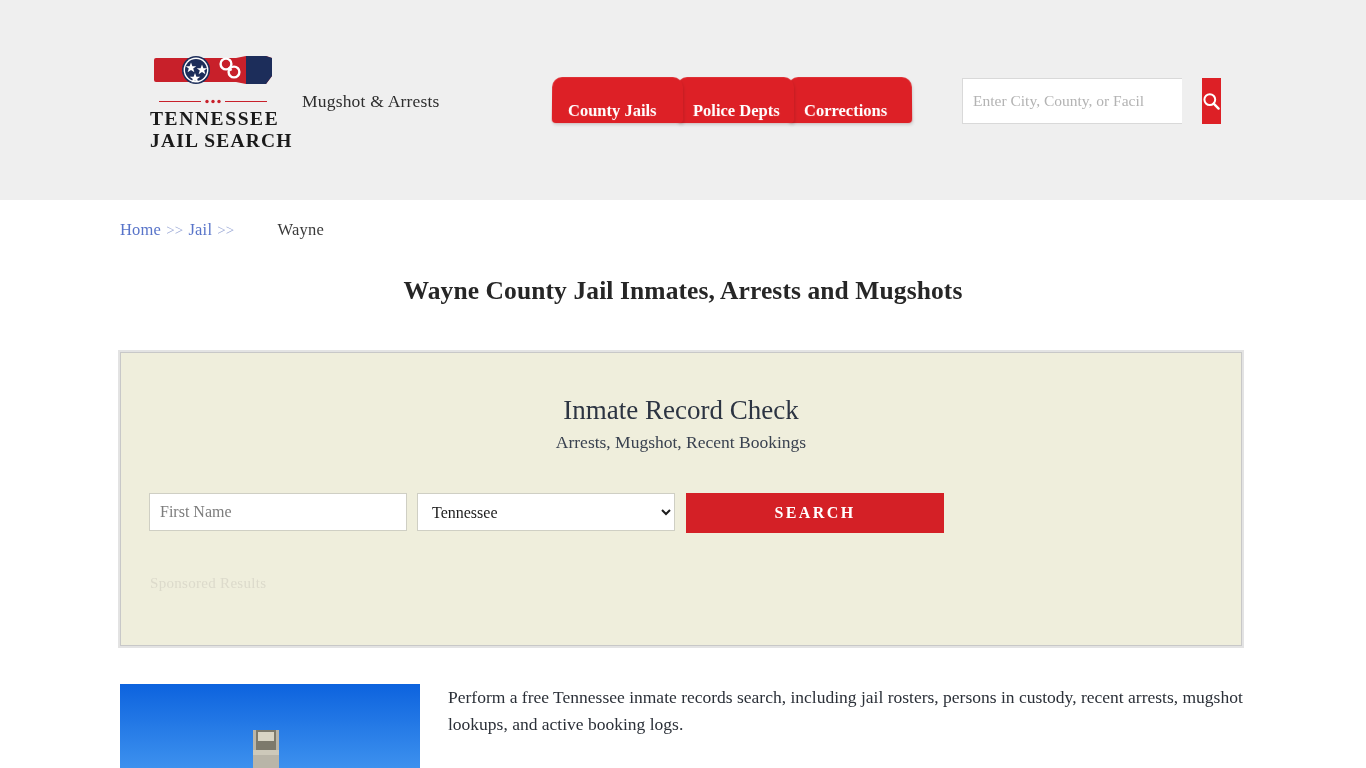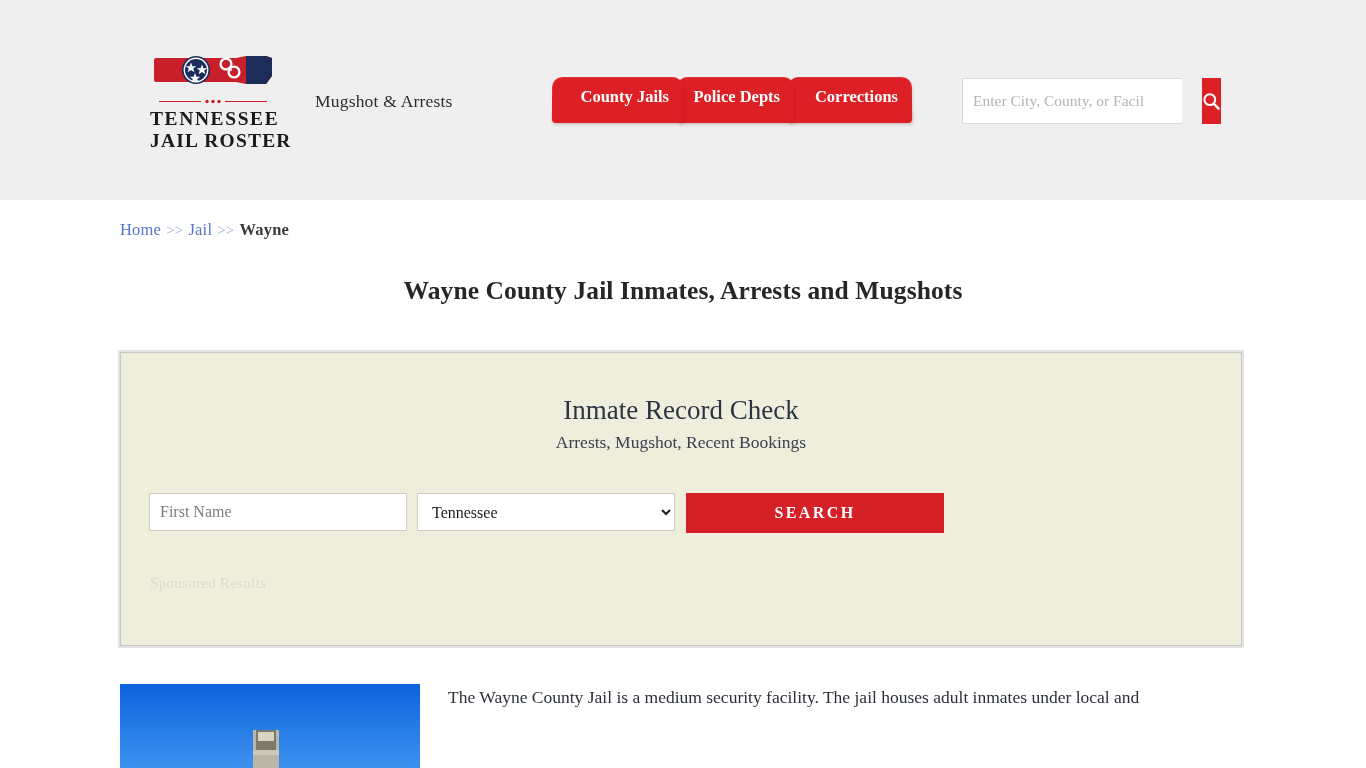--- a/index.html
+++ b/index.html
@@ -45,21 +45,21 @@
     font-size: 19.5px;
     letter-spacing: 1.6px;
     color: #1a1a1a;
     line-height: 1.12;
     white-space: nowrap;
   }
   .logo-text-2 { letter-spacing: 1.2px; }
 
   .tagline {
     position: absolute;
-    left: 195px;
+    left: 182px;
     top: 91px;
     font-size: 17.5px;
     color: #2e2e2e;
     letter-spacing: 0.2px;
     white-space: nowrap;
   }
 
   
   .nav {
     position: absolute;
@@ -71,27 +71,27 @@
   }
   .nav-tab {
     position: relative;
     height: 46px;
     background: #dd2026;
     color: #ffffff;
     font-size: 16.5px;
     font-weight: bold;
     font-family: "Liberation Serif", "DejaVu Serif", serif;
     line-height: 40px;
-    padding: 0 14px 0 16px;
+    padding: 14px 14px 0 16px;
     border-radius: 10px 10px 4px 4px;
     margin-right: -6px;
     box-shadow: 1px 2px 3px rgba(0,0,0,0.13);
     cursor: pointer;
     white-space: nowrap;
-    text-align: right;
+    text-align: left;
     transform: perspective(120px) rotateX(1deg);
   }
   .nav-tab span { display: inline-block; }
   .nav-tab.t1 { width: 131px; z-index: 3; }
   .nav-tab.t2 { width: 117px; z-index: 2; }
   .nav-tab.t3 { width: 124px; z-index: 1; }
 
   
   .hsearch {
     position: absolute;
@@ -131,21 +131,21 @@
     position: relative;
   }
   .breadcrumb {
     padding-top: 20px;
     font-size: 16.5px;
     color: #6d6d6d;
     letter-spacing: 0.2px;
   }
   .breadcrumb a { color: #5874c9; text-decoration: none; cursor: pointer; }
   .breadcrumb .sep { color: #9aa8d6; margin: 0 5px; font-size: 15px; }
-  .breadcrumb .current { color: #3a3a3a; font-weight: bold; }
+  .breadcrumb .current { color: #3a3a3a; font-weight: normal; margin-left: 38px; }
 
   .page-title {
     text-align: center;
     font-size: 25.5px;
     font-weight: bold;
     color: #262626;
     margin: 36px 0 8px 0;
     letter-spacing: 0.1px;
   }
 
@@ -272,21 +272,21 @@
         <path d="M78.5 21.5 L81.5 24.5" stroke="#ffffff" stroke-width="2.2"></path>
       </svg>
       <svg class="logo-divider" viewBox="0 0 112 9">
         <line x1="2" y1="4.5" x2="44" y2="4.5" stroke="#c8202a" stroke-width="1.2"></line>
         <line x1="68" y1="4.5" x2="110" y2="4.5" stroke="#c8202a" stroke-width="1.2"></line>
         <circle cx="50" cy="4.5" r="1.7" fill="#c8202a"></circle>
         <circle cx="56" cy="4.5" r="1.7" fill="#c8202a"></circle>
         <circle cx="62" cy="4.5" r="1.7" fill="#c8202a"></circle>
       </svg>
       <div class="logo-text">TENNESSEE</div>
-      <div class="logo-text logo-text-2">JAIL ROSTER</div>
+      <div class="logo-text logo-text-2">JAIL SEARCH</div>
     </div>
 
     <div class="tagline">Mugshot &amp; Arrests</div>
 
     <nav class="nav">
       <div class="nav-tab t1">
         <span>County Jails</span>
       </div>
       <div class="nav-tab t2">
         <span>Police Depts</span>
@@ -349,17 +349,18 @@
         <rect x="133" y="66" width="26" height="5" fill="#cdc9ba"></rect>
         <polygon points="92,116 133,98 133,160 92,160" fill="#cfc9b6"></polygon>
         <polygon points="159,98 200,116 200,160 159,160" fill="#c3bda9"></polygon>
         <rect x="92" y="116" width="41" height="44" fill="#d6d1be"></rect>
         <rect x="159" y="116" width="41" height="44" fill="#cac4b0"></rect>
         <rect x="60" y="140" width="32" height="20" fill="#c7c2ae"></rect>
         <rect x="200" y="140" width="34" height="20" fill="#bdb7a3"></rect>
       </svg>
     </div>
     <div class="copy">
+      <p>Perform a free Tennessee inmate records search, including jail rosters, persons in custody, recent arrests, mugshot lookups, and active booking logs.</p>
       <p>The Wayne County Jail is a medium security facility. The jail houses adult inmates under local and</p>
     </div>
   </div>
 
 </div>
 
 </body></html>

